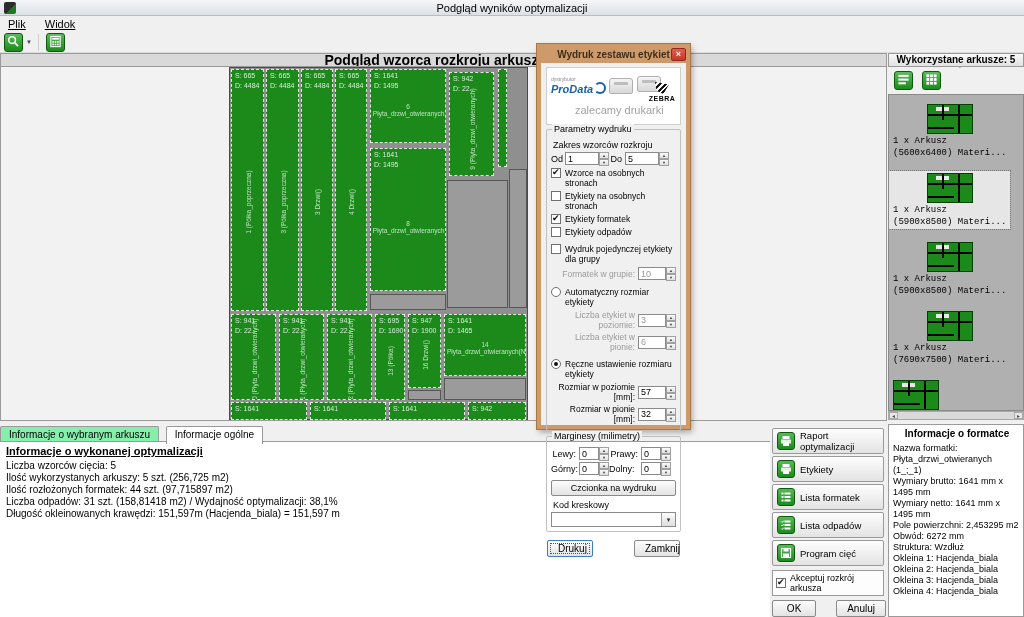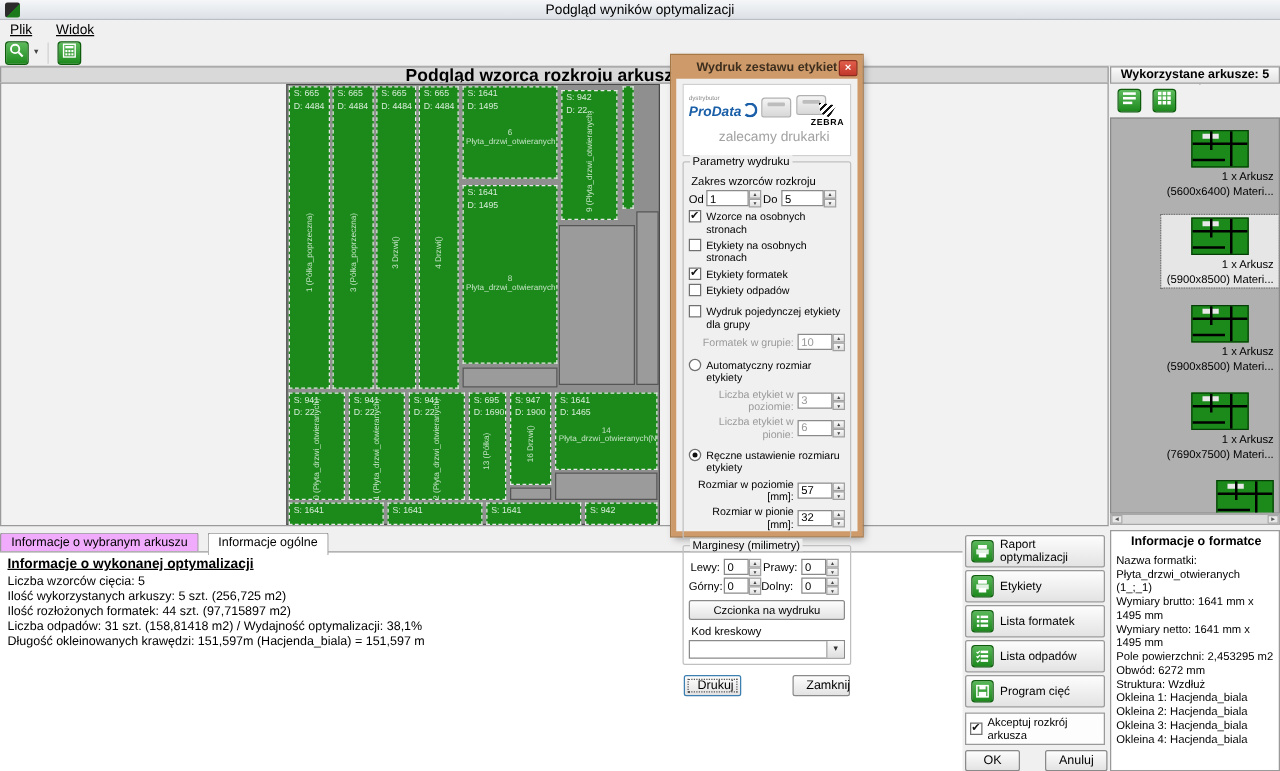--- a/index.html
+++ b/index.html
@@ -36,21 +36,21 @@
   .panel.waste { background:#9b9b9b; border:1px solid #565656; }
 
   
   .sb-header { position:absolute; left:888px; top:53px; width:136px; height:14px;
     background:linear-gradient(#fafafa,#e2e2e2); border:1px solid #9a9a9a;
     font-size:10px; line-height:12px; text-align:center; font-weight:bold; }
   .sb-toolbar { position:absolute; left:888px; top:68px; width:136px; height:26px; background:#f0f0f0; }
   .sb-toolbar .tbtn { top:3px; }
   .sb-list { position:absolute; left:888px; top:94px; width:136px; height:317px; background:#b0b0b0;
     border:1px solid #8a8a8a; overflow:hidden; }
-  .sb-item { width:100%; padding:7px 0 4px 0; text-align:right; }
+  .sb-item { width:100%; padding:7px 0 4px 0; text-align:left;font-family:Liberation Mono, monospace; }
   .sb-item .cap { font-size:9px; line-height:10px; color:#000; margin-top:2px; }
   .sb-item.selected .inner { background:#e6e6e6; outline:1px dotted #777; }
   .sb-item .inner { display:inline-block; padding:2px 4px; }
   .thumb { width:46px; height:30px; margin:0 auto; background:#1b8a1b; border:1px solid #063f06;
     background-image:
       linear-gradient(#000,#000), linear-gradient(#000,#000),
       linear-gradient(#000,#000), linear-gradient(#000,#000),
       linear-gradient(#e8e8e8,#e8e8e8);
     background-repeat:no-repeat;
     background-size: 100% 2px, 2px 55%, 2px 100%, 60% 2px, 30% 4px;
@@ -61,21 +61,21 @@
   .sb-hscroll .arr.left { left:0; } .sb-hscroll .arr.right { right:0; }
   .sb-hscroll .arr.left::after { content:"\25C4"; } .sb-hscroll .arr.right::after { content:"\25BA"; }
 
   .fmt-info { position:absolute; left:888px; top:424px; width:136px; height:193px; background:#fff; border:1px solid #9a9a9a; padding:3px 2px 0 4px; }
   .fmt-info .title { font-size:10px; font-weight:bold; text-align:center; margin-bottom:4px; }
   .fmt-info .line { font-size:9px; line-height:11px; }
 
   
   .info-tabs { position:absolute; left:0; top:424px; width:770px; height:17px; }
   .tab { display:inline-block; height:17px; padding:2px 8px 0 8px; font-size:10px;
-    border:1px solid #9a9a9a; border-bottom:none; background:#f0abfc; margin-right:2px; border-radius:2px 2px 0 0; }
+    border:1px solid #9a9a9a; border-bottom:none; background:#86efac; margin-right:2px; border-radius:2px 2px 0 0; }
   .tab.active { background:#fff; font-weight:normal; position:relative; z-index:2; height:18px; }
   .info-body { position:absolute; left:0; top:441px; width:770px; height:176px; background:#fff; border-top:1px solid #9a9a9a; padding:3px 6px; z-index:1; }
   .info-body h3 { font-size:11px; text-decoration:underline; margin-bottom:3px; }
   .info-body .line { font-size:10px; line-height:12px; }
 
   
   .actions { position:absolute; left:772px; top:428px; width:114px; }
   .act-btn { width:112px; height:26px; margin-bottom:2px; background:linear-gradient(#fdfdfd,#e3e3e3);
     border:1px solid #9a9a9a; border-radius:2px; display:flex; align-items:center; font-size:9.5px; cursor:default; }
   .act-btn .gicon { width:18px; height:18px; margin:0 5px 0 4px; border:1px solid #0c5c0c; border-radius:3px;

